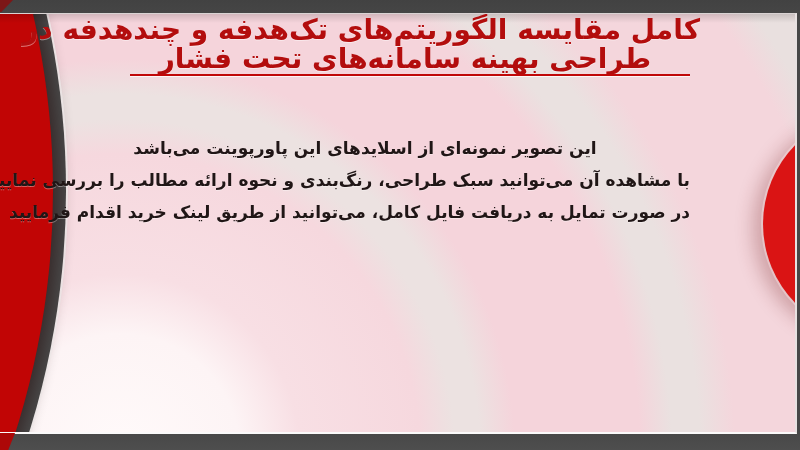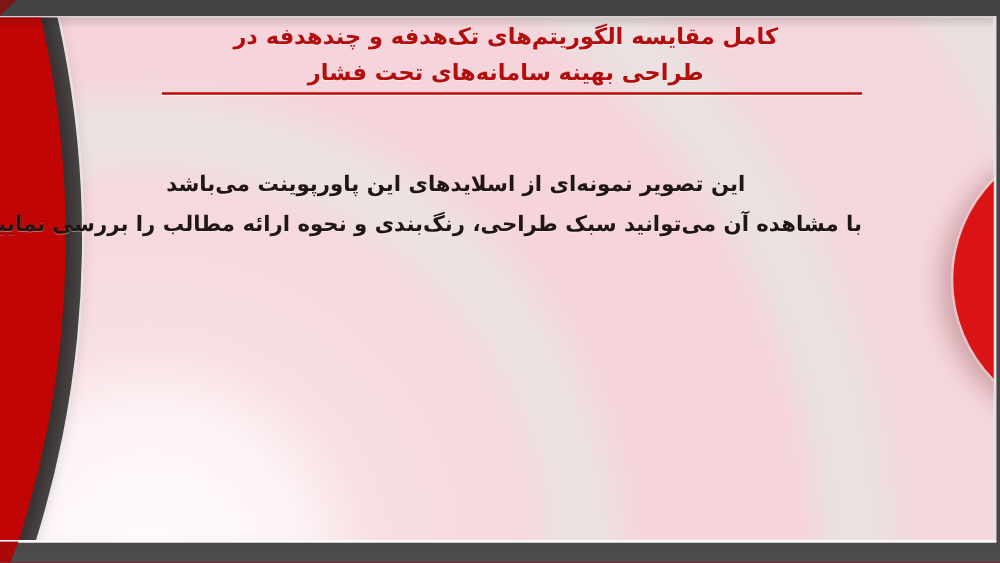--- a/index.html
+++ b/index.html
@@ -58,21 +58,21 @@
     box-shadow:0 0 0 2px rgba(255,235,235,.40), -10px 4px 18px rgba(110,25,25,.28);
   }
   .top-shadow{
     position:absolute;z-index:4;left:0;top:0;width:100%;height:9px;
     background:linear-gradient(rgba(0,0,0,.14),rgba(0,0,0,0));
   }
   .title-block{
     position:absolute;z-index:5;
     top:1px;left:110px;width:590px;
     text-align:center;direction:rtl;
-    color:#b30d0d;font-weight:bold;font-size:18px;line-height:29px;
+    color:#b30d0d;font-weight:bold;font-size:28px;line-height:29px;
     white-space:nowrap;
     text-shadow:0 1px 0 rgba(255,255,255,.45);
   }
   .title-underline{
     position:absolute;z-index:5;
     left:130px;top:60px;width:560px;height:2px;
     background:#c00808;
     box-shadow:0 1px 0 rgba(255,255,255,.75);
   }
   .body-block{
@@ -112,19 +112,20 @@
     <div class="title-block">
       <div>کامل مقایسه الگوریتم‌های تک‌هدفه و چندهدفه در</div>
       <div>طراحی بهینه سامانه‌های تحت فشار</div>
     </div>
 
     <div class="title-underline"></div>
 
     <div class="body-block">
       <div class="bline">این تصویر نمونه‌ای از اسلایدهای این پاورپوینت می‌باشد</div>
       <div class="bline">با مشاهده آن می‌توانید سبک طراحی، رنگ‌بندی و نحوه ارائه مطالب را بررسی نمایید</div>
+      <div class="bline">در صورت تمایل به دریافت فایل کامل، می‌توانید از طریق لینک خرید اقدام فرمایید</div>
     </div>
   </div>
 
   <div class="corner-tri"></div>
   <div class="bottom-sliver"></div>
 
 </div>
 
 </body></html>

